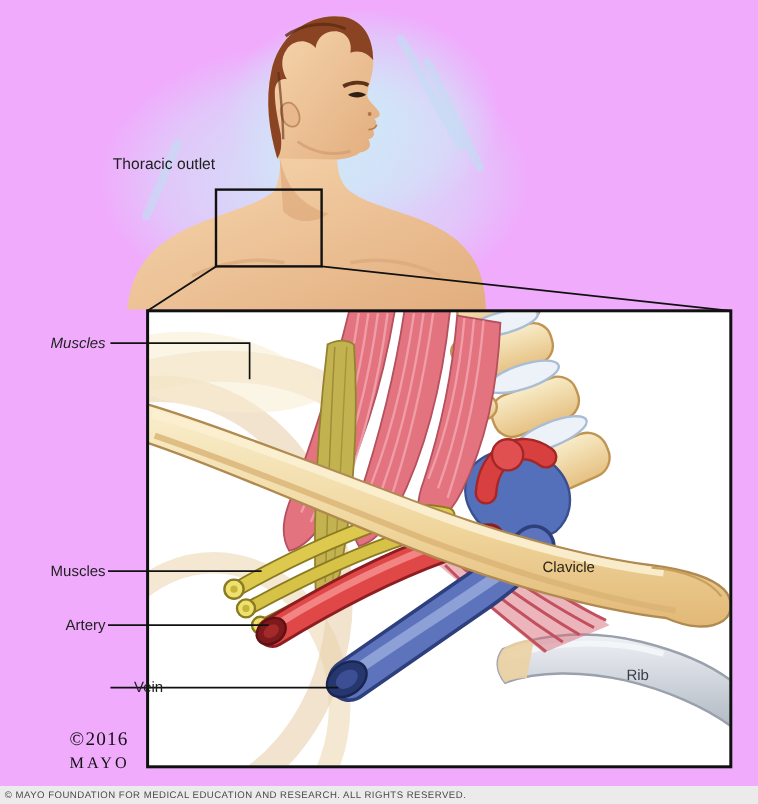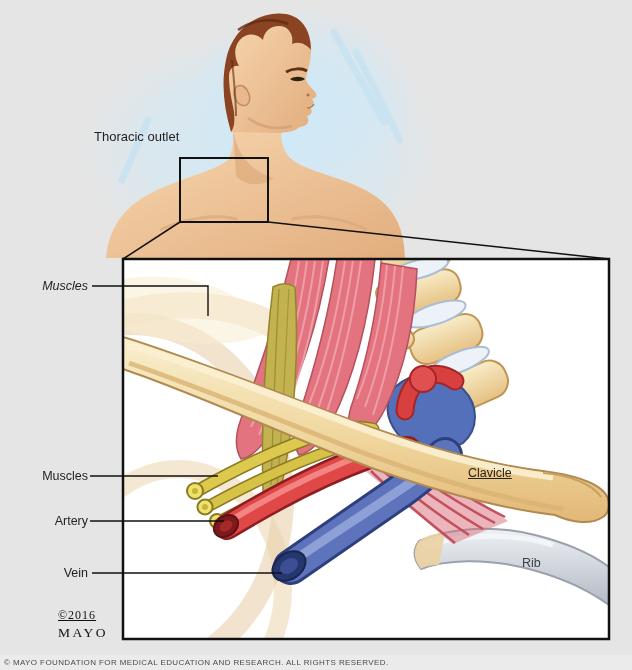--- a/index.html
+++ b/index.html
@@ -1,31 +1,31 @@
 <!DOCTYPE html>
 <html><head>
 <meta charset="utf-8">
 <style>
   html,body{margin:0;padding:0;background:#fff;}
   .stage{
-    position:relative;width:632px;height:670px;background:#e5e5e5;overflow:hidden;
+    position:relative;width:632px;height:670px;background:#f0abfc;overflow:hidden;
     font-family:"Liberation Sans",sans-serif;color:#1a1a1a;
   }
   .artwork{position:absolute;left:0;top:0;}
   .lbl{position:absolute;font-size:12.5px;line-height:1;color:#1f1f1f;white-space:nowrap;}
   .left-label{left:0;width:88px;text-align:right;}
   .lbl-thoracic{left:94px;top:130px;font-size:13px;}
   .lbl-muscles{top:280px;font-style:italic;}
   .lbl-nerves{top:470px;}
   .lbl-artery{top:515px;}
-  .lbl-vein{top:567px;}
-  .lbl-clavicle{left:468px;top:467px;color:#2b2417;text-decoration:underline;}
+  .lbl-vein{top:567px;padding-left:48px;}
+  .lbl-clavicle{left:452px;top:467px;color:#2b2417;}
   .lbl-rib{left:522px;top:557px;color:#3a3f46;}
   .credit{position:absolute;left:58px;top:608px;font-family:"Liberation Serif",serif;color:#111;}
-  .credit .yr{font-size:12px;letter-spacing:1px;text-decoration:underline;}
+  .credit .yr{font-size:16px;letter-spacing:1px;}
   .credit .mayo{font-size:13.5px;letter-spacing:2.5px;margin-top:2px;}
   .footer{
     position:absolute;left:0;bottom:0;width:632px;height:15px;background:#ebebeb;
     display:flex;align-items:center;
   }
   .footer span{font-size:8px;letter-spacing:.4px;color:#4a4a4a;padding-left:4px;}
 </style>
 </head>
 <body>
 

